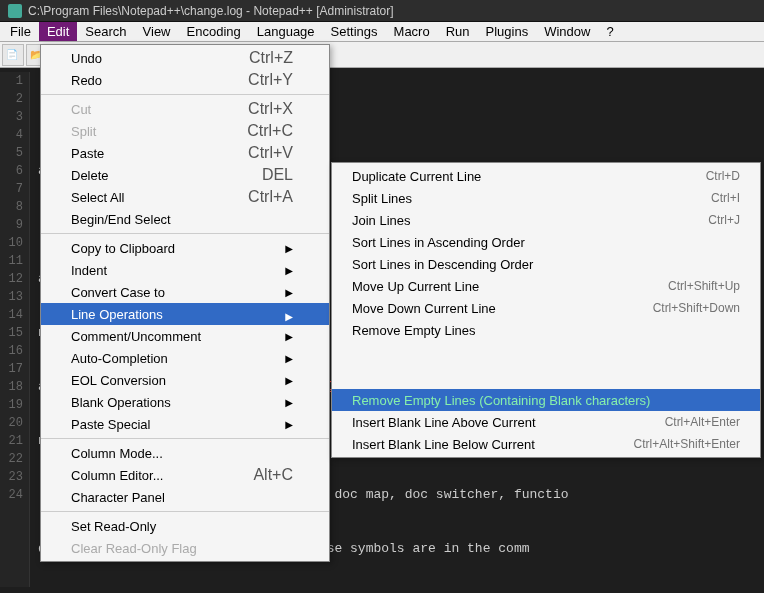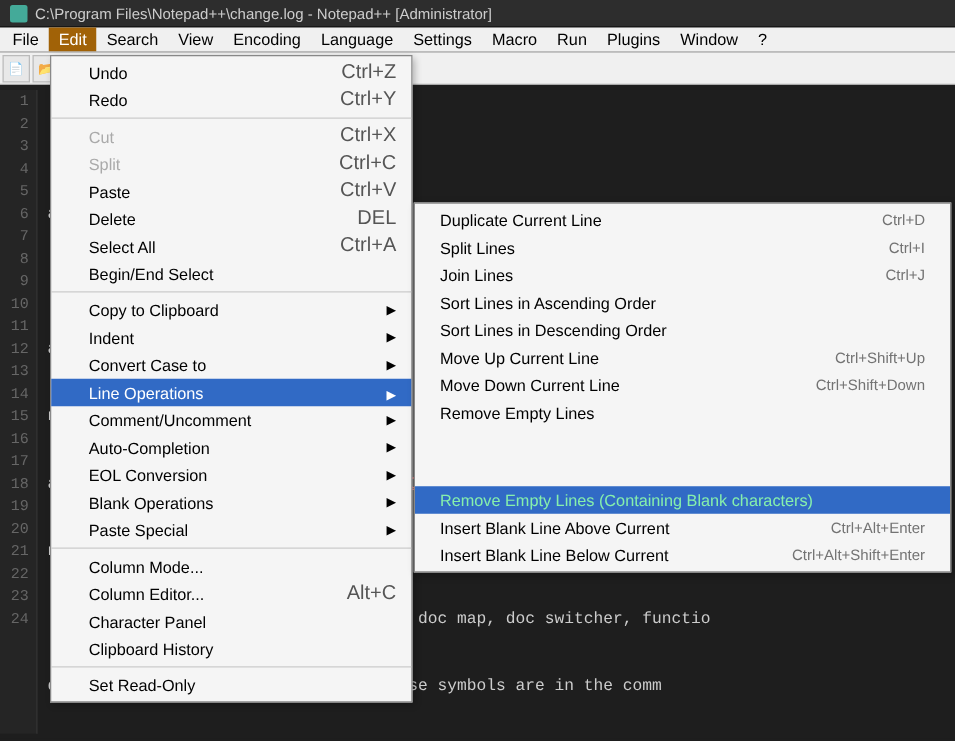--- a/index.html
+++ b/index.html
@@ -45,21 +45,21 @@
     .menu-item {
       padding: 2px 8px;
       font-size: 13px;
       cursor: pointer;
       height: 100%;
       display: flex;
       align-items: center;
       color: #000;
     }
     .menu-item:hover, .menu-item.active {
-      background: #a16207;
+      background: #701a75;
       color: #fff;
     }
 
     
     .toolbar {
       background: #f0f0f0;
       height: 26px;
       border-bottom: 1px solid #aaa;
       display: flex;
       align-items: center;
@@ -131,21 +131,21 @@
       background: #f5f5f5;
       border: 1px solid #888;
       box-shadow: 2px 2px 6px rgba(0,0,0,0.3);
       min-width: 290px;
       padding: 2px 0;
       position: absolute;
       left: 40px;
       top: 0;
     }
     .menu-section-item {
-      padding: 3px 12px 3px 30px;
+      padding: 3px 36px 3px 30px;
       color: #000;
       cursor: pointer;
       display: flex;
       justify-content: space-between;
       align-items: center;
       position: relative;
       font-size: 13px;
       height: 22px;
     }
     .menu-section-item.highlighted {
@@ -368,26 +368,26 @@
     <div class="menu-section-item">
       <span>Column Mode...</span>
     </div>
     <div class="menu-section-item">
       <span>Column Editor...</span>
       <span class="menu-shortcut">Alt+C</span>
     </div>
     <div class="menu-section-item">
       <span>Character Panel</span>
     </div>
-    <div class="menu-section-item">
-      <span>Clipboard History</span>
-    </div>
     <div class="menu-separator"></div>
     <div class="menu-section-item">
       <span>Set Read-Only</span>
+    </div>
+    <div class="menu-section-item disabled">
+      <span>Clear Read-Only Flag</span>
     </div>
   </div>
 
   <div class="line-ops-submenu">
     <div class="submenu-item">
       <span>Duplicate Current Line</span>
       <span class="sub-shortcut">Ctrl+D</span>
     </div>
     <div class="submenu-item">
       <span>Split Lines</span>

